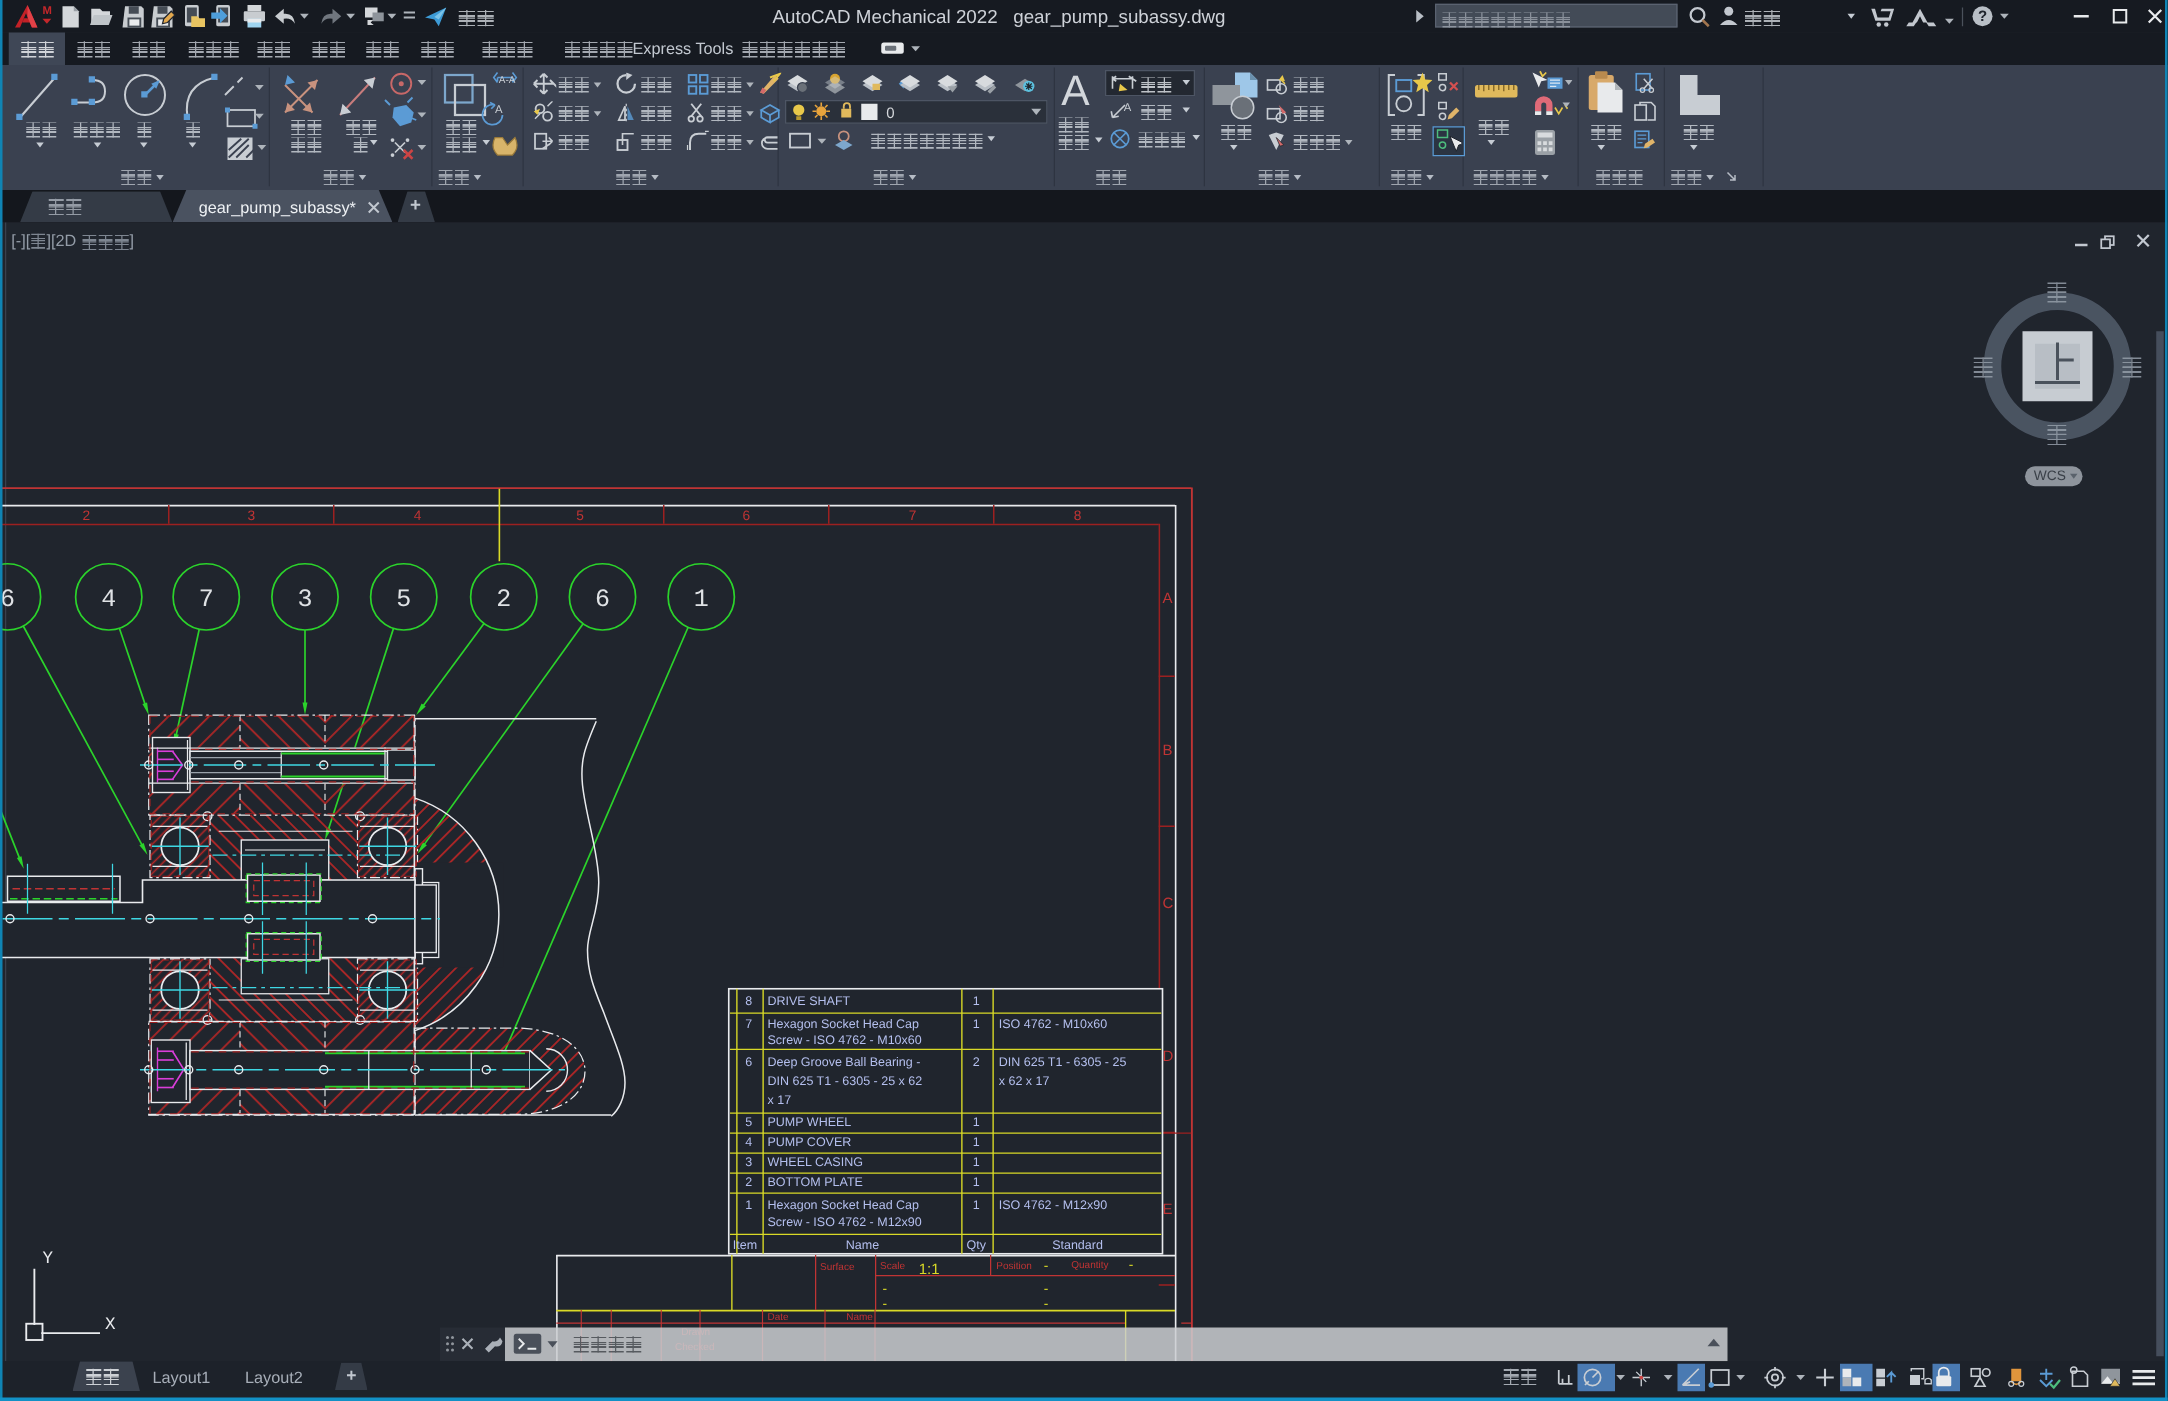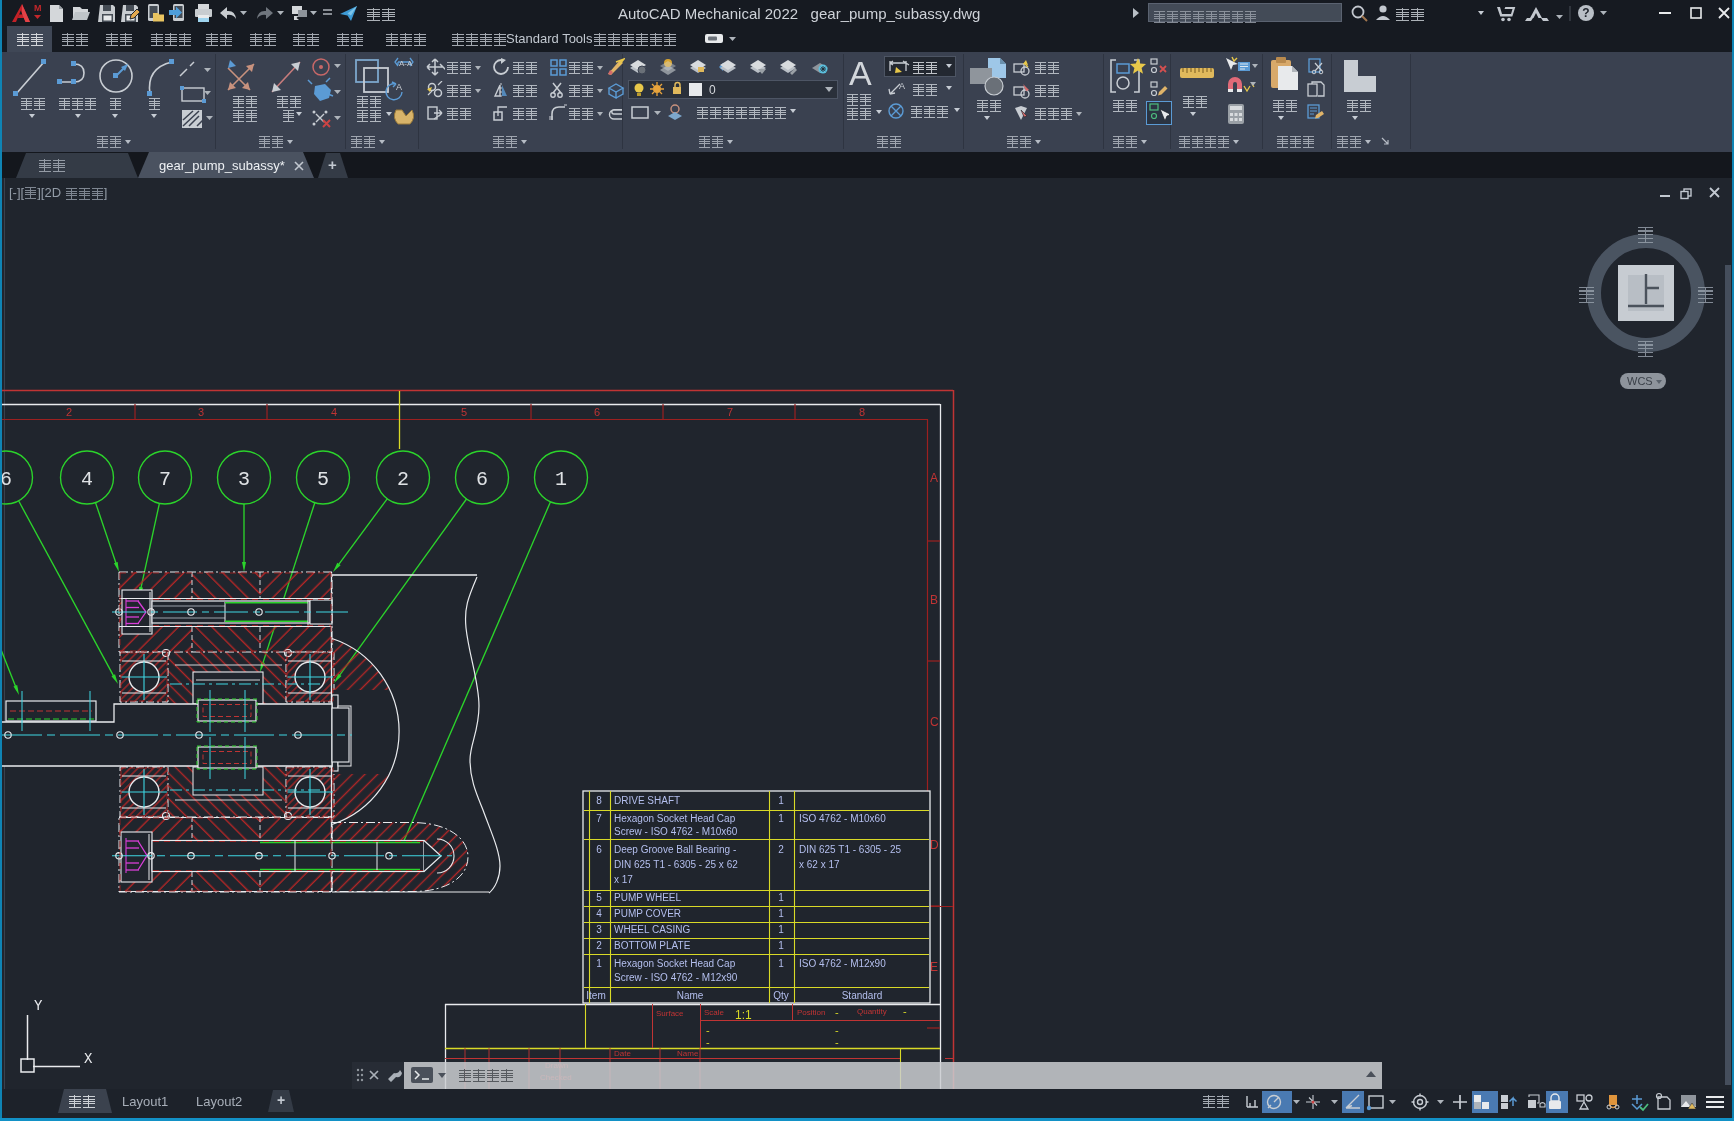--- a/index.html
+++ b/index.html
@@ -89,21 +89,21 @@
 <div class="lbl" style="left:16px;top:32px;color:#f2f4f6"><i class="cj" style="width:12px;height:13px;"></i><i class="cj" style="width:12px;height:13px;"></i></div>
 <div class="lbl" style="left:61px;top:32px;color:#c2c8d0"><i class="cj" style="width:12px;height:13px;"></i><i class="cj" style="width:12px;height:13px;"></i></div>
 <div class="lbl" style="left:105px;top:32px;color:#c2c8d0"><i class="cj" style="width:12px;height:13px;"></i><i class="cj" style="width:12px;height:13px;"></i></div>
 <div class="lbl" style="left:150px;top:32px;color:#c2c8d0"><i class="cj" style="width:12px;height:13px;"></i><i class="cj" style="width:12px;height:13px;"></i><i class="cj" style="width:12px;height:13px;"></i></div>
 <div class="lbl" style="left:205px;top:32px;color:#c2c8d0"><i class="cj" style="width:12px;height:13px;"></i><i class="cj" style="width:12px;height:13px;"></i></div>
 <div class="lbl" style="left:249px;top:32px;color:#c2c8d0"><i class="cj" style="width:12px;height:13px;"></i><i class="cj" style="width:12px;height:13px;"></i></div>
 <div class="lbl" style="left:292px;top:32px;color:#c2c8d0"><i class="cj" style="width:12px;height:13px;"></i><i class="cj" style="width:12px;height:13px;"></i></div>
 <div class="lbl" style="left:336px;top:32px;color:#c2c8d0"><i class="cj" style="width:12px;height:13px;"></i><i class="cj" style="width:12px;height:13px;"></i></div>
 <div class="lbl" style="left:385px;top:32px;color:#c2c8d0"><i class="cj" style="width:12px;height:13px;"></i><i class="cj" style="width:12px;height:13px;"></i><i class="cj" style="width:12px;height:13px;"></i></div>
 <div class="lbl" style="left:451px;top:32px;color:#c2c8d0"><i class="cj" style="width:12px;height:13px;"></i><i class="cj" style="width:12px;height:13px;"></i><i class="cj" style="width:12px;height:13px;"></i><i class="cj" style="width:12px;height:13px;"></i></div>
-<div class="lbl" style="left:506px;top:31px;color:#c2c8d0;font-size:13px">Standard Tools</div>
+<div class="lbl" style="left:506px;top:31px;color:#c2c8d0;font-size:13px">Express Tools</div>
 <div class="lbl" style="left:593px;top:32px;color:#c2c8d0"><i class="cj" style="width:12px;height:13px;"></i><i class="cj" style="width:12px;height:13px;"></i><i class="cj" style="width:12px;height:13px;"></i><i class="cj" style="width:12px;height:13px;"></i><i class="cj" style="width:12px;height:13px;"></i><i class="cj" style="width:12px;height:13px;"></i></div>
 <svg class="abs" style="left:703px;top:31px" width="40" height="16" viewBox="0 0 40 16">
     <rect x="2" y="3" width="18" height="9" rx="2" fill="#e8eaec"></rect>
     <rect x="5" y="5.5" width="9" height="4" rx="1" fill="#6a7078"></rect>
     <path d="M26 6 l7 0 l-3.5 4 z" fill="#aeb4bb"></path>
   </svg>
 <div class="abs" style="left:0;top:52px;width:1734px;height:100px;background:#3a4150"></div>
 <div class="abs" style="left:215px;top:54px;width:1px;height:95px;background:#2e3441"></div>
 <div class="abs" style="left:345px;top:54px;width:1px;height:95px;background:#2e3441"></div>
 <div class="abs" style="left:418px;top:54px;width:1px;height:95px;background:#2e3441"></div>

